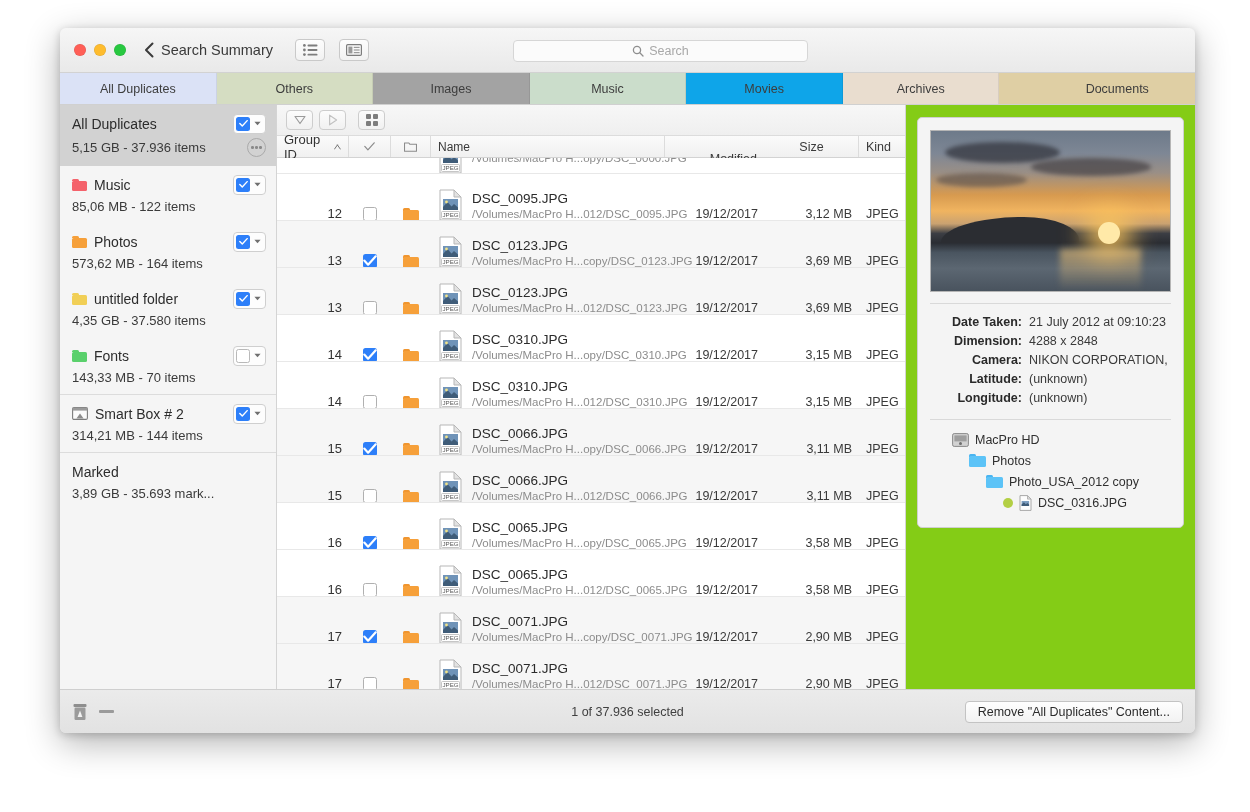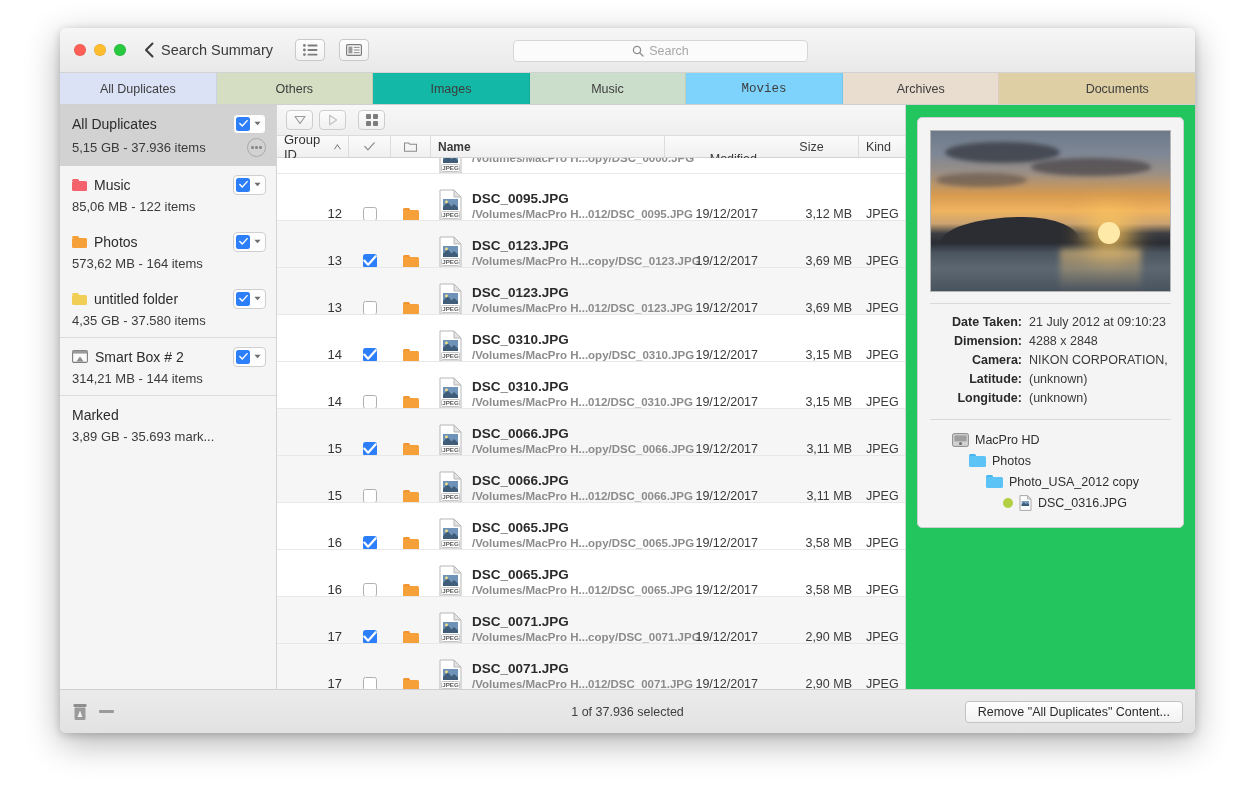--- a/index.html
+++ b/index.html
@@ -174,21 +174,21 @@
   .trow::after {
     content: ""; position: absolute; left: 0; right: 0; bottom: 0;
     height: 1px; background: #e8e8e8;
   }
   .trow.clipped { height: 16px; overflow: hidden; align-items: flex-end; }
 
   .td { display: flex; align-items: center; padding: 0 7px; }
   .c-group { width: 72px; justify-content: flex-end; font-size: 13px; color: #333; }
   .c-check { width: 42px; justify-content: center; }
   .c-fold  { width: 40px; justify-content: center; }
-  .c-name  { flex: 1; min-width: 0; gap: 8px; font-weight: bold; }
+  .c-name  { flex: 1; min-width: 0; gap: 8px; }
   .c-mod   { width: 100px; justify-content: flex-end; font-size: 12.5px; color: #3a3a3a; }
   .c-size  { width: 94px; justify-content: flex-end; font-size: 12.5px; color: #3a3a3a; }
   .c-kind  { width: 46px; font-size: 12.5px; color: #3a3a3a; overflow: hidden; white-space: nowrap; }
 
   .rowcb {
     width: 14px; height: 14px; border-radius: 2.5px;
     display: flex; align-items: center; justify-content: center;
   }
   .rowcb.on  { background: #2d7ff9; }
   .rowcb.off { background: #ffffff; border: 1px solid #b0b0b0; }
@@ -199,21 +199,21 @@
 
   .jpeg-ic { width: 26px; height: 32px; flex: none; }
 
   .nm-wrap { min-width: 0; display: flex; flex-direction: column; gap: 2px; }
   .nm-title { font-size: 13.5px; color: #2b2b2b; white-space: nowrap; }
   .nm-path  { font-size: 11.5px; color: #8c8c8c; white-space: nowrap; }
 
   
   .inspector {
     width: 290px; flex: none;
-    background: #22c55e;
+    background: #84cc16;
     border-left: 1px solid #d4d4d4;
     padding: 12px 11px;
   }
   .insp-card {
     background: #f4f4f4;
     border: 1px solid #cfcfcf;
     border-radius: 5px;
     padding: 12px 12px 14px;
   }
   .photo {
@@ -353,27 +353,27 @@
     </div>
   </div>
 
   <div class="tabs" id="tabbar">
       <div class="tab" style="background: rgb(219, 226, 246);">
         <span>All Duplicates</span>
       </div>
       <div class="tab" style="background: rgb(213, 221, 194);">
         <span>Others</span>
       </div>
-      <div class="tab" style="background: #14b8a6;">
+      <div class="tab" style="background: #a3a3a3;">
         <span>Images</span>
       </div>
       <div class="tab" style="background: rgb(203, 221, 203);">
         <span>Music</span>
       </div>
-      <div class="tab" style="background: #7dd3fc; font-family: Liberation Mono, monospace;">
+      <div class="tab" style="background: #0ea5e9;">
         <span>Movies</span>
       </div>
       <div class="tab" style="background: rgb(233, 221, 207);">
         <span>Archives</span>
       </div>
       <div class="tab" style="background: rgb(223, 207, 164); padding-left: 40px;">
         <span>Documents</span>
       </div>
     </div>
 
@@ -468,20 +468,40 @@
               </span>
               <span style="display: flex; align-items: center; padding: 0px 2px;">
                 <svg viewBox="0 0 7 5" class="caret-dn">
                   <path d="M0.4 0.8 L3.5 4.2 L6.6 0.8 Z" fill="#6f6f6f"></path>
                 </svg>
               </span>
             </div>
           </div>
           <div class="sb-sub">
             <span class="txt">4,35 GB - 37.580 items</span>
+          </div>
+        </div>
+        <div class="sb-item">
+          <div class="sb-row1">
+            <span class="folder-ic">
+              <span class="tab-top" style="background: rgb(90, 208, 108);"></span>
+              <span class="bodyp" style="background: rgb(90, 208, 108);"></span>
+            </span>
+            <span class="sb-title">Fonts</span>
+            <div class="cbox-group">
+              <span class="cb off"></span>
+              <span style="display: flex; align-items: center; padding: 0px 2px;">
+                <svg viewBox="0 0 7 5" class="caret-dn">
+                  <path d="M0.4 0.8 L3.5 4.2 L6.6 0.8 Z" fill="#6f6f6f"></path>
+                </svg>
+              </span>
+            </div>
+          </div>
+          <div class="sb-sub">
+            <span class="txt">143,33 MB - 70 items</span>
           </div>
         </div>
         <div class="sb-divider"></div>
         <div class="sb-item">
           <div class="sb-row1">
             <svg viewBox="0 0 16 13" class="smartbox-ic">
               <rect x="0.6" y="0.6" width="14.8" height="11.8" rx="1.4" fill="#fbfbfb" stroke="#7c7c7c" stroke-width="1.1"></rect>
               <rect x="0.6" y="0.6" width="14.8" height="3" fill="#9a9a9a"></rect>
               <path d="M4.4 11.4 L8 6.6 L11.6 11.4 Z" fill="#8d8d8d"></path>
             </svg>

